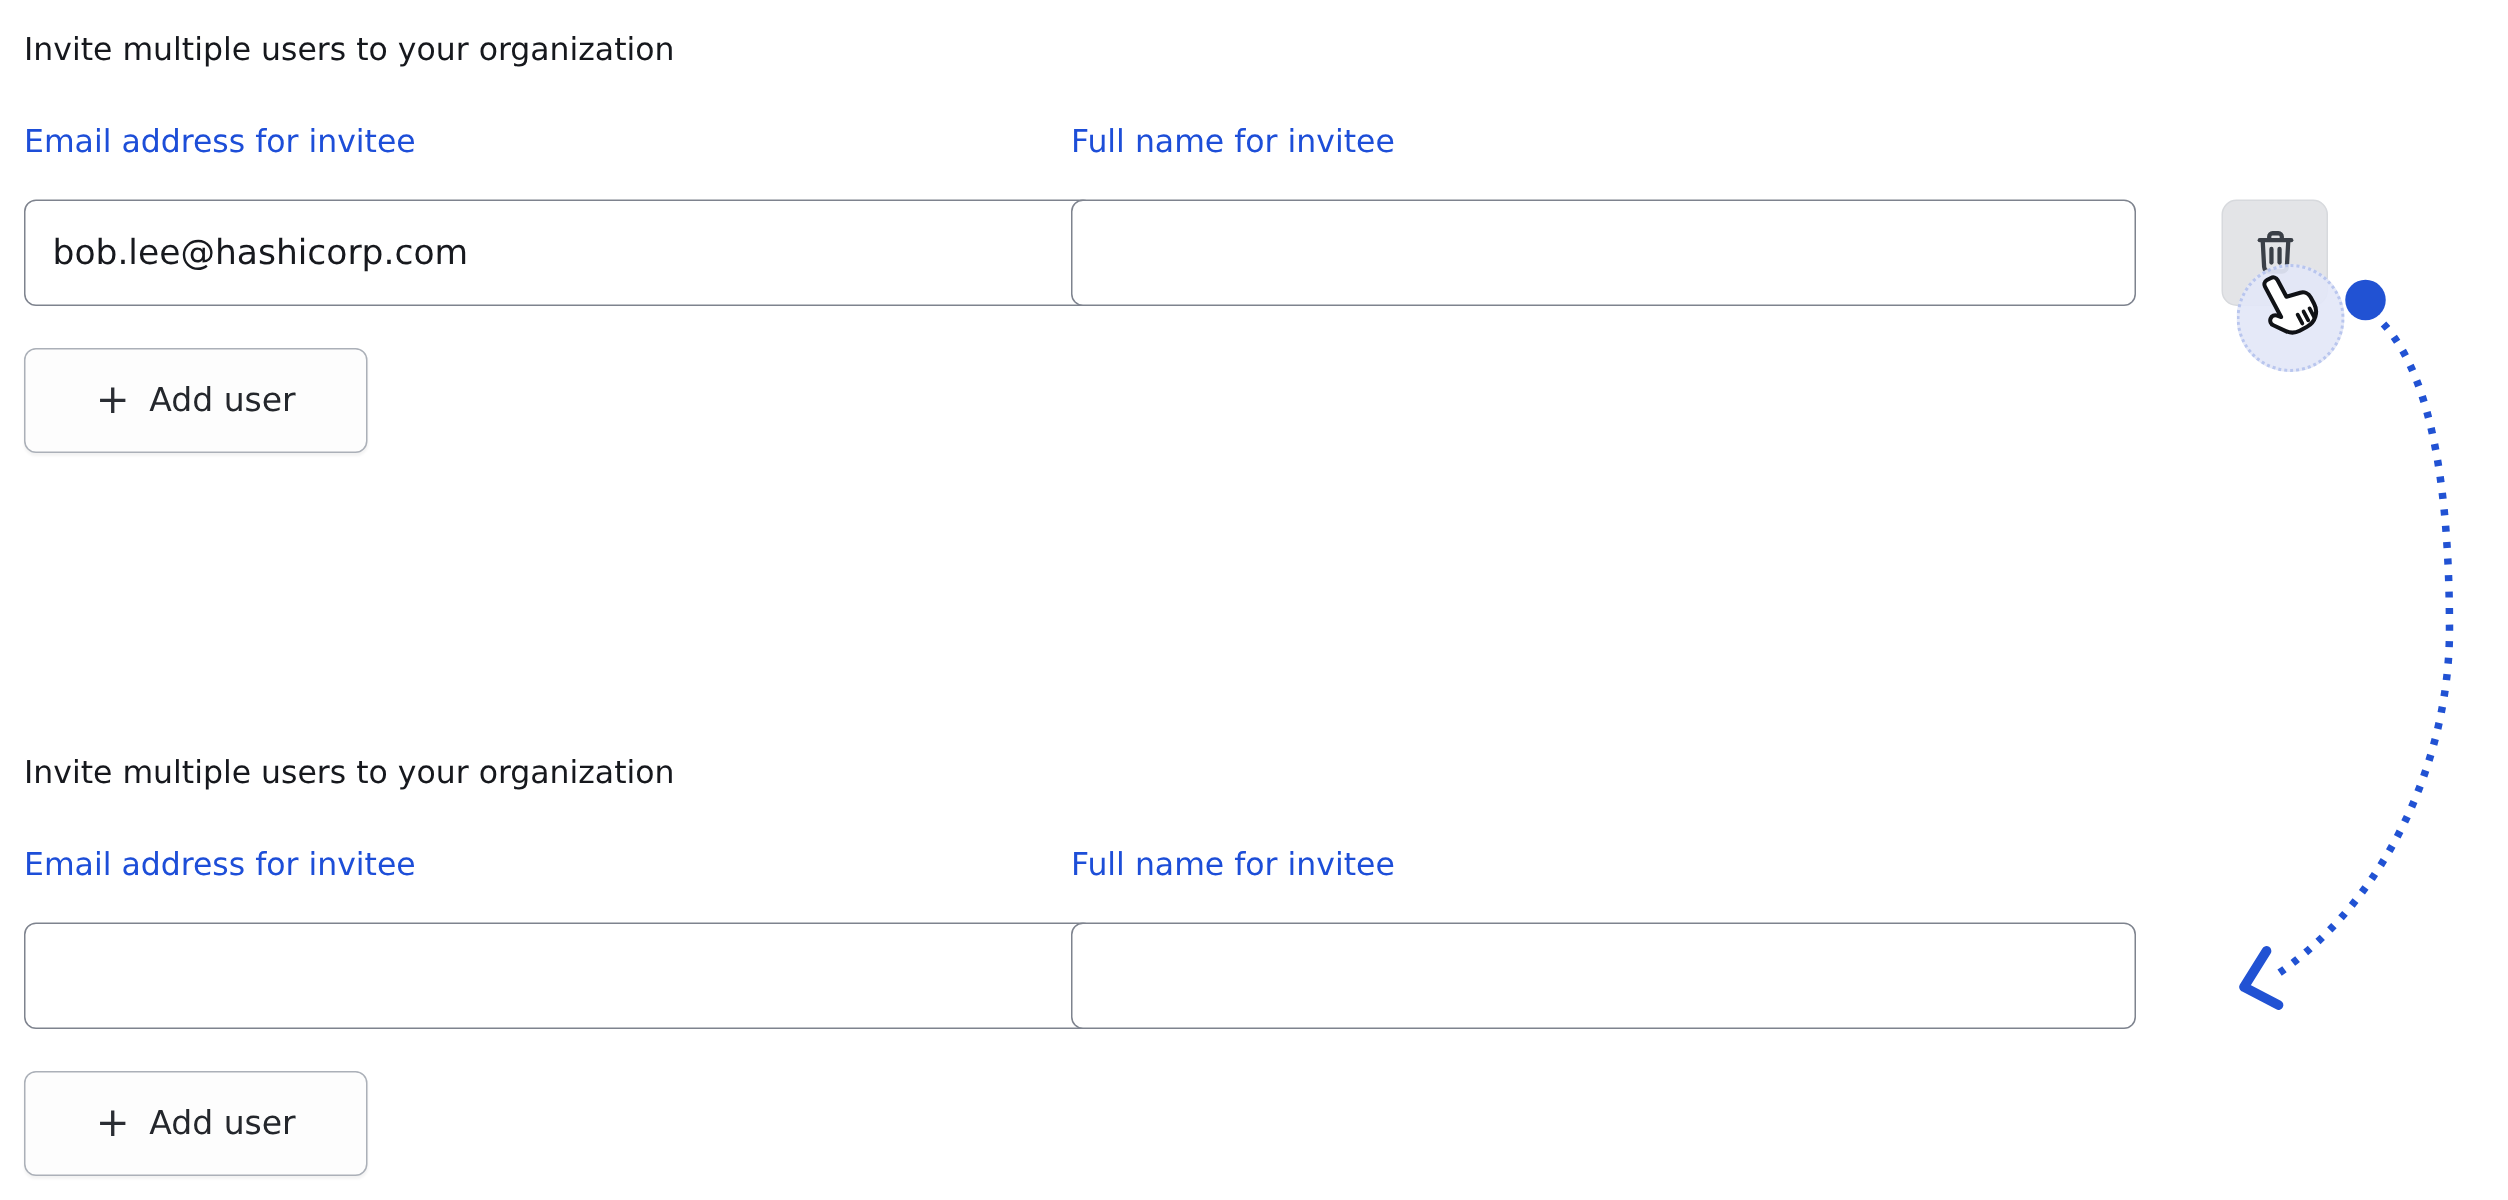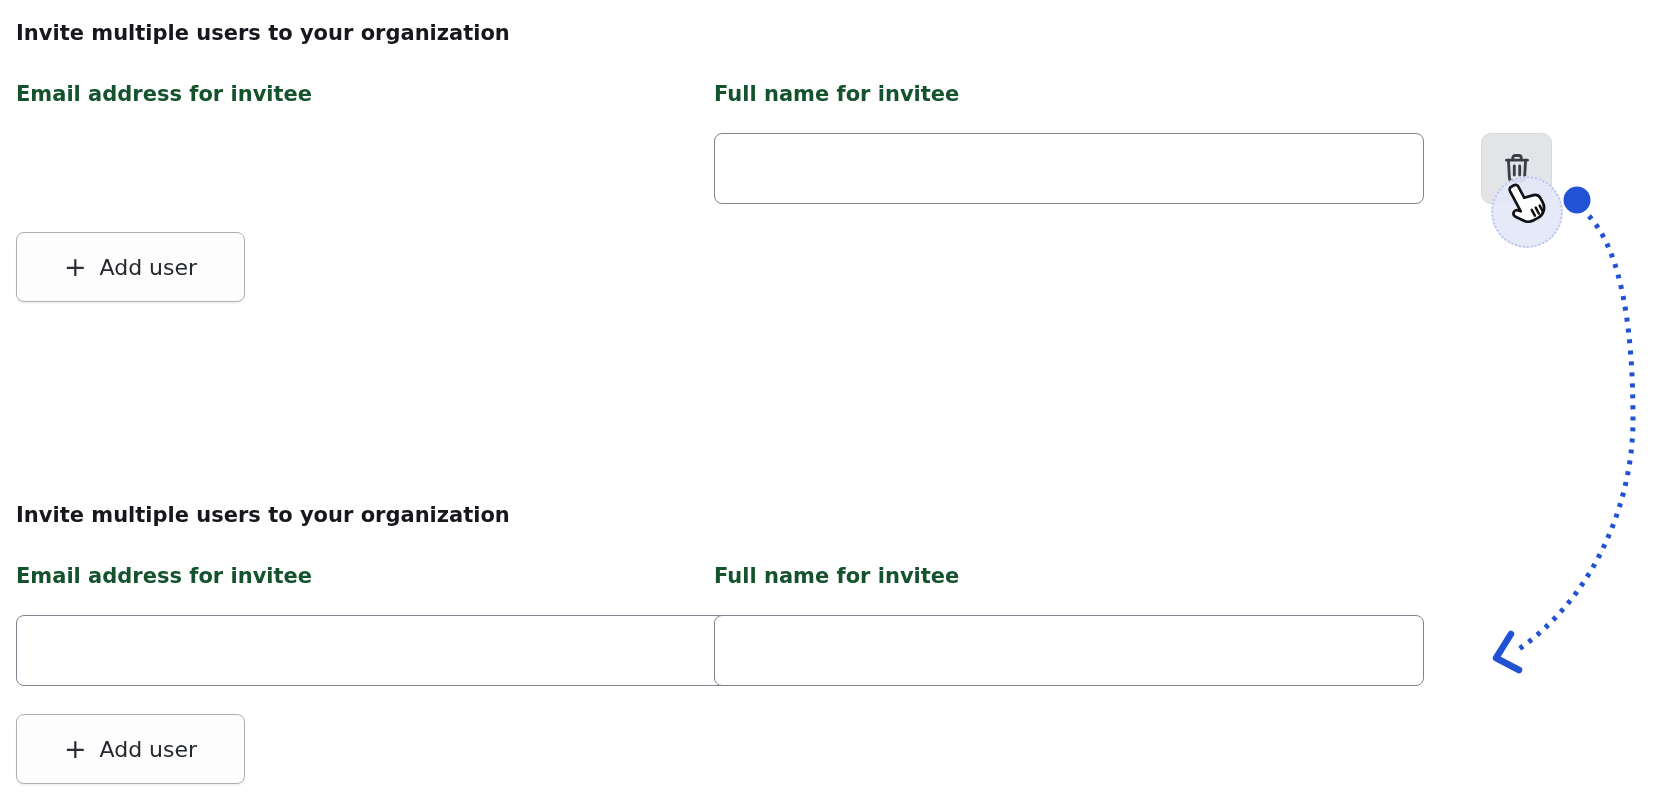--- a/index.html
+++ b/index.html
@@ -8,26 +8,26 @@
     width:1672px;height:800px;
     overflow:hidden;
     font-family:"DejaVu Sans","Liberation Sans",sans-serif;
     color:#17191e;
   }
   .section{position:absolute;left:0;width:1672px;height:310px;}
   .section--one{top:20px;}
   .section--two{top:502px;}
   .heading{
     position:absolute;left:16px;top:0;
-    font-size:21px;font-weight:700;line-height:26px;color:#16181d;
+    font-size:21px;font-weight:400;line-height:26px;color:#16181d;
     white-space:nowrap;
   }
   .field-label{
     position:absolute;top:62px;
-    font-size:21px;font-weight:700;line-height:25px;color:#14532d;
+    font-size:21px;font-weight:400;line-height:25px;color:#1d4ed8;
     white-space:nowrap;
   }
   .col1{left:16px;}
   .col2{left:714px;}
   .text-input{
     position:absolute;top:113px;height:71px;
     box-sizing:border-box;
     border:1.5px solid #7e838e;border-radius:8px;
     background:#ffffff;
     padding:0 18px;
@@ -78,20 +78,21 @@
 </style>
 </head>
 <body>
 
 <section class="section section--one">
   <div class="heading">Invite multiple users to your organization</div>
 
   <div class="field-label col1">Email address for invitee</div>
   <div class="field-label col2">Full name for invitee</div>
 
+  <input class="text-input col1" type="text" value="bob.lee@hashicorp.com" style="">
   <input class="text-input col2" type="text" value="" style="">
 
   <button class="delete-btn">
     <span style="display:flex">
       <svg width="36" height="36" viewBox="0 0 24 24" fill="none" stroke="#3a3f47" stroke-width="1.9" stroke-linecap="round" stroke-linejoin="round">
         <path d="M9.2 5.8V4.5c0-.8.65-1.5 1.5-1.5h2.6c.85 0 1.5.7 1.5 1.5v1.3"></path>
         <path d="M5 6.1h14"></path>
         <path d="M6.3 6.1l.65 11.9c.06 1.15 1 2 2.15 2h5.8c1.15 0 2.1-.85 2.15-2L17.7 6.1"></path>
         <path d="M10.2 10v6"></path>
         <path d="M13.8 10v6"></path>

